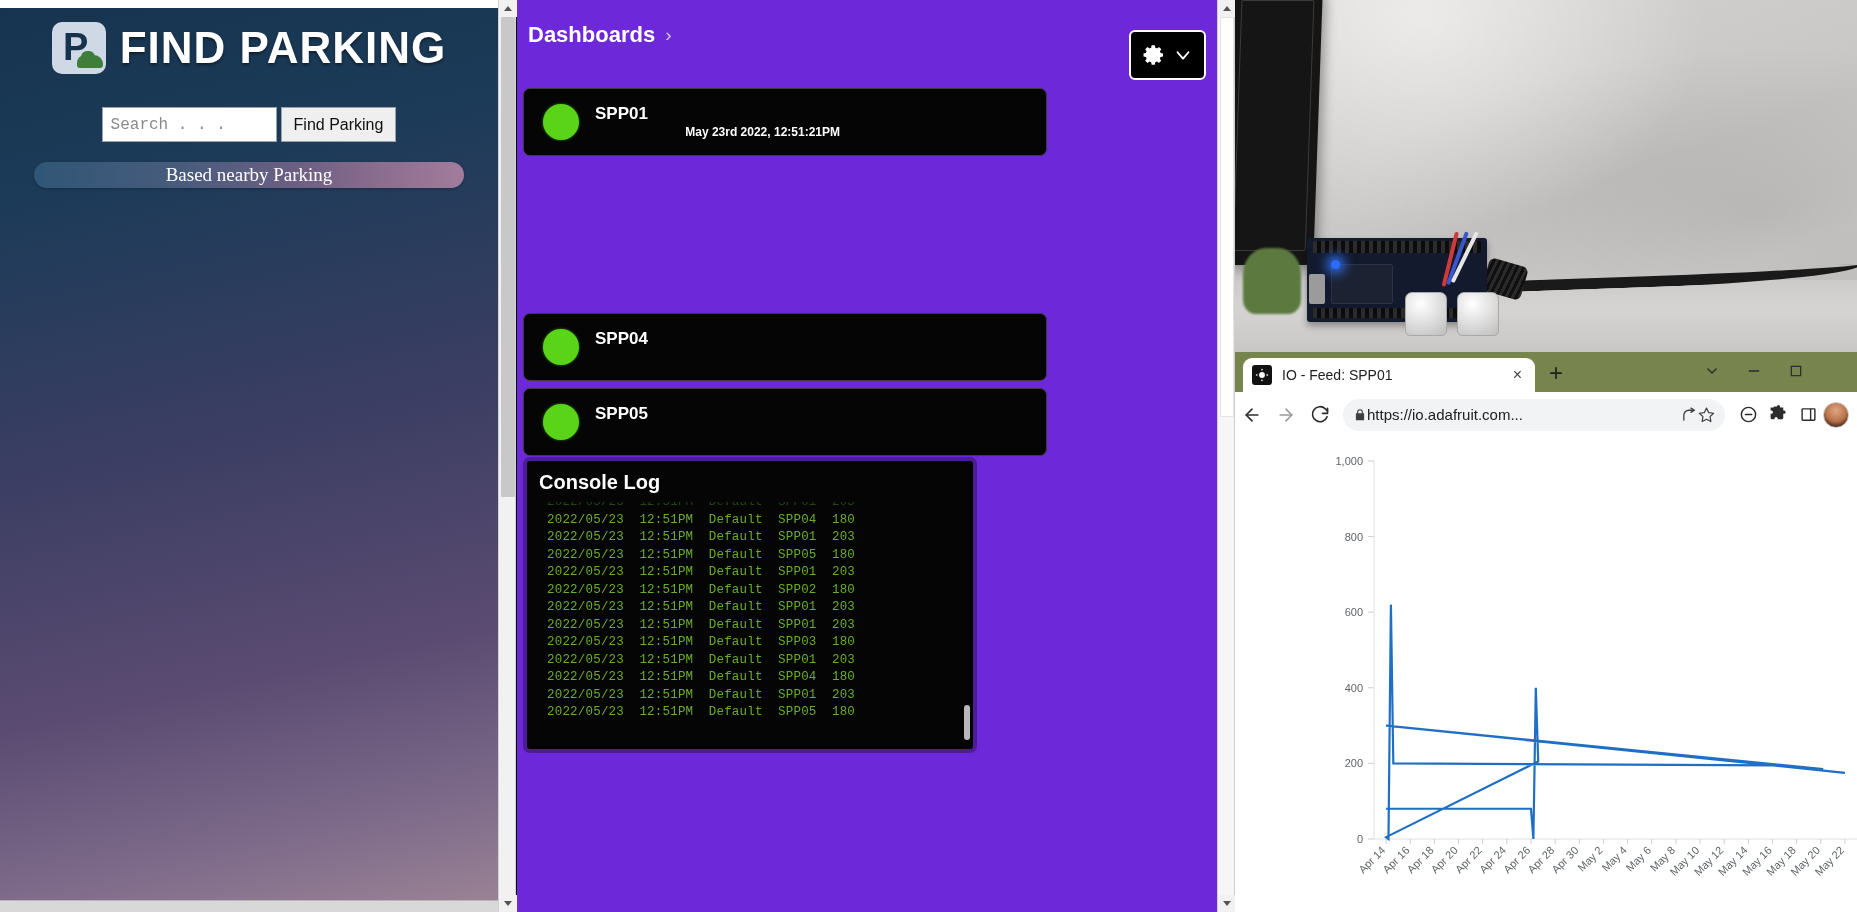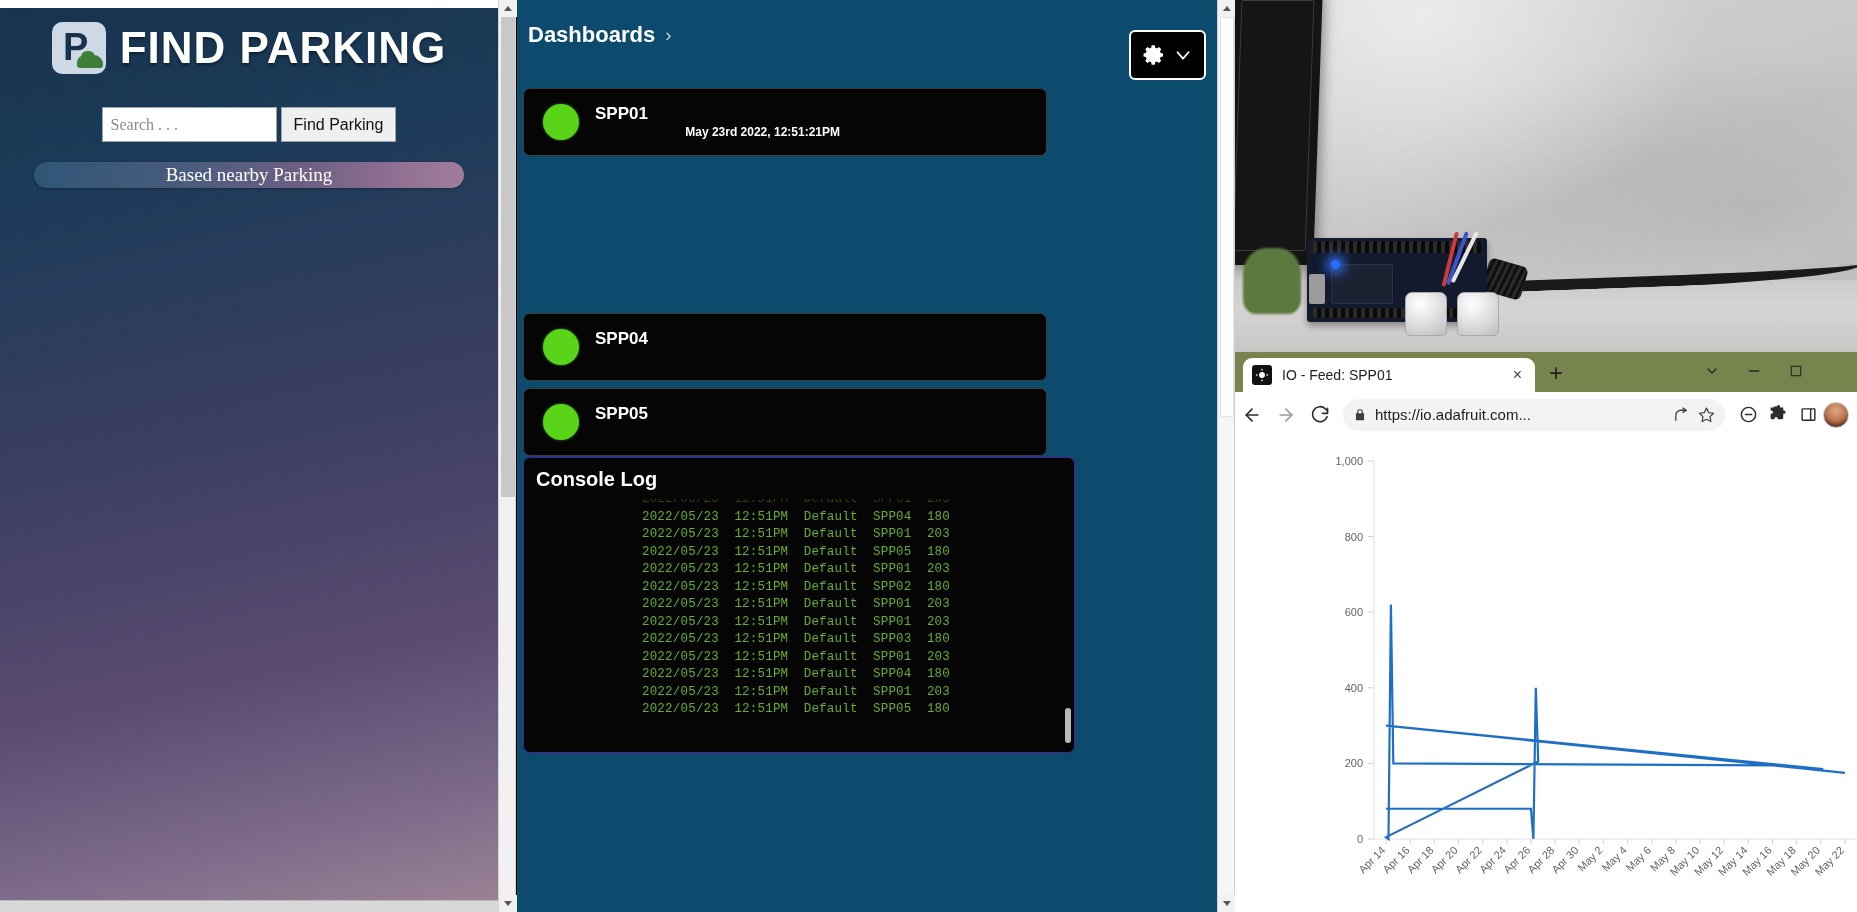--- a/index.html
+++ b/index.html
@@ -48,21 +48,21 @@
     font-weight: bold; font-size: 44px; letter-spacing: 1px;
     color: #ffffff; text-shadow: 0 2px 3px rgba(0,0,0,.45);
   }
   #search-row {
     position: absolute; top: 107px; left: 0; width: 498px;
     display:flex; justify-content:center; align-items:flex-start;
   }
   #search-input {
     width: 175px; height: 35px; border: 1px solid #9aa2ad;
     background: #ffffff; font-size: 16px; color:#ec4899;
-    padding: 0 8px; font-family: Liberation Serif, serif;
+    padding: 0 8px; font-family: Liberation Mono, monospace;
     outline:none;
   }
   #search-input::placeholder { color:#8b8b8b; }
   #find-parking-btn {
     height: 35px; padding: 0 12px; margin-left: 4px;
     background: #efefef; border: 1px solid #9aa2ad;
     font-size: 16px; color:#111; cursor:pointer;
     font-family: "Liberation Sans", sans-serif;
   }
   #know-nearby-btn {
@@ -96,21 +96,21 @@
   .sb-arrow.up i { border-bottom:5px solid #555; }
   .sb-arrow.down i { border-top:5px solid #555; }
   #mid-thumb {
     position:absolute; left:2px; top:17px; width:14px; height:480px;
     background:#c8c8c8; border-radius:1px; cursor:pointer;
   }
 
   
   #dashboard {
     position:absolute; left:517px; top:0; width:700px; height:912px;
-    background:#0c4a6e; overflow:hidden;text-align:center;
+    background:#6d28d9; overflow:hidden;
   }
   #dash-header {
     position:absolute; left:0; top:0; width:700px; height:88px;
   }
   #breadcrumb {
     position:absolute; left:11px; top:22px;
     font-size: 22px; color:#ffffff; font-weight:600;
     display:flex; align-items:center; gap:10px;
     font-family:"Liberation Sans", sans-serif;
   }
@@ -138,22 +138,22 @@
     color:#ffffff; font-size:17px; font-weight:600;
     font-family:"Liberation Sans", sans-serif;
   }
   .device-card .dtime {
     position:absolute; right:206px; top:36px;
     color:#ffffff; font-size:12px; font-weight:bold;
     font-family:"Liberation Sans", sans-serif; white-space:nowrap;
   }
 
   #console-card {
-    position:absolute; left:6px; top:457px; width:552px; height:296px;
-    background:#050505; border:1px solid #4c1d95; border-radius:7px;
+    position:absolute; left:6px; top:457px; width:454px; height:296px;
+    background:#050505; border:4px solid #4c1d95; border-radius:7px;
     overflow:hidden;
   }
   #console-title {
     position:absolute; left:12px; top:10px;
     color:#ffffff; font-size:20px; font-weight:600;
     font-family:"Liberation Sans", sans-serif;
   }
   #console-body {
     position:absolute; left:0; top:41px; width:524px; height:255px;
     overflow:hidden; padding-left:20px;
@@ -310,21 +310,21 @@
     position:absolute; left:0; top:40px; width:622px; height:45px;
     background:#ffffff; display:flex; align-items:center;
   }
   .nav-btn {
     width:34px; height:34px; display:flex;align-items:center;justify-content:center;
     color:#2c2c2c; font-size:19px; cursor:pointer; flex:0 0 auto;
   }
   #omnibox {
     flex:1 1 auto; height:32px; margin:0 8px 0 6px;
     background:#f1f3f4; border-radius:16px; display:flex; align-items:center;
-    padding: 0 10px; gap:8px; min-width:0; cursor:text;
+    padding: 0 10px; min-width:0; cursor:text;
   }
   #omnibox-url {
     font-size:15px; color:#202124; white-space:nowrap; overflow:hidden;
     flex:1 1 auto; font-family:"Liberation Sans", sans-serif;
   }
   .omni-icon { flex:0 0 auto; cursor:pointer; display:flex; align-items:center; }
   .tb-icon {
     width:30px; height:30px; flex:0 0 auto; display:flex;
     align-items:center;justify-content:center; cursor:pointer; color:#2c2c2c;
   }

